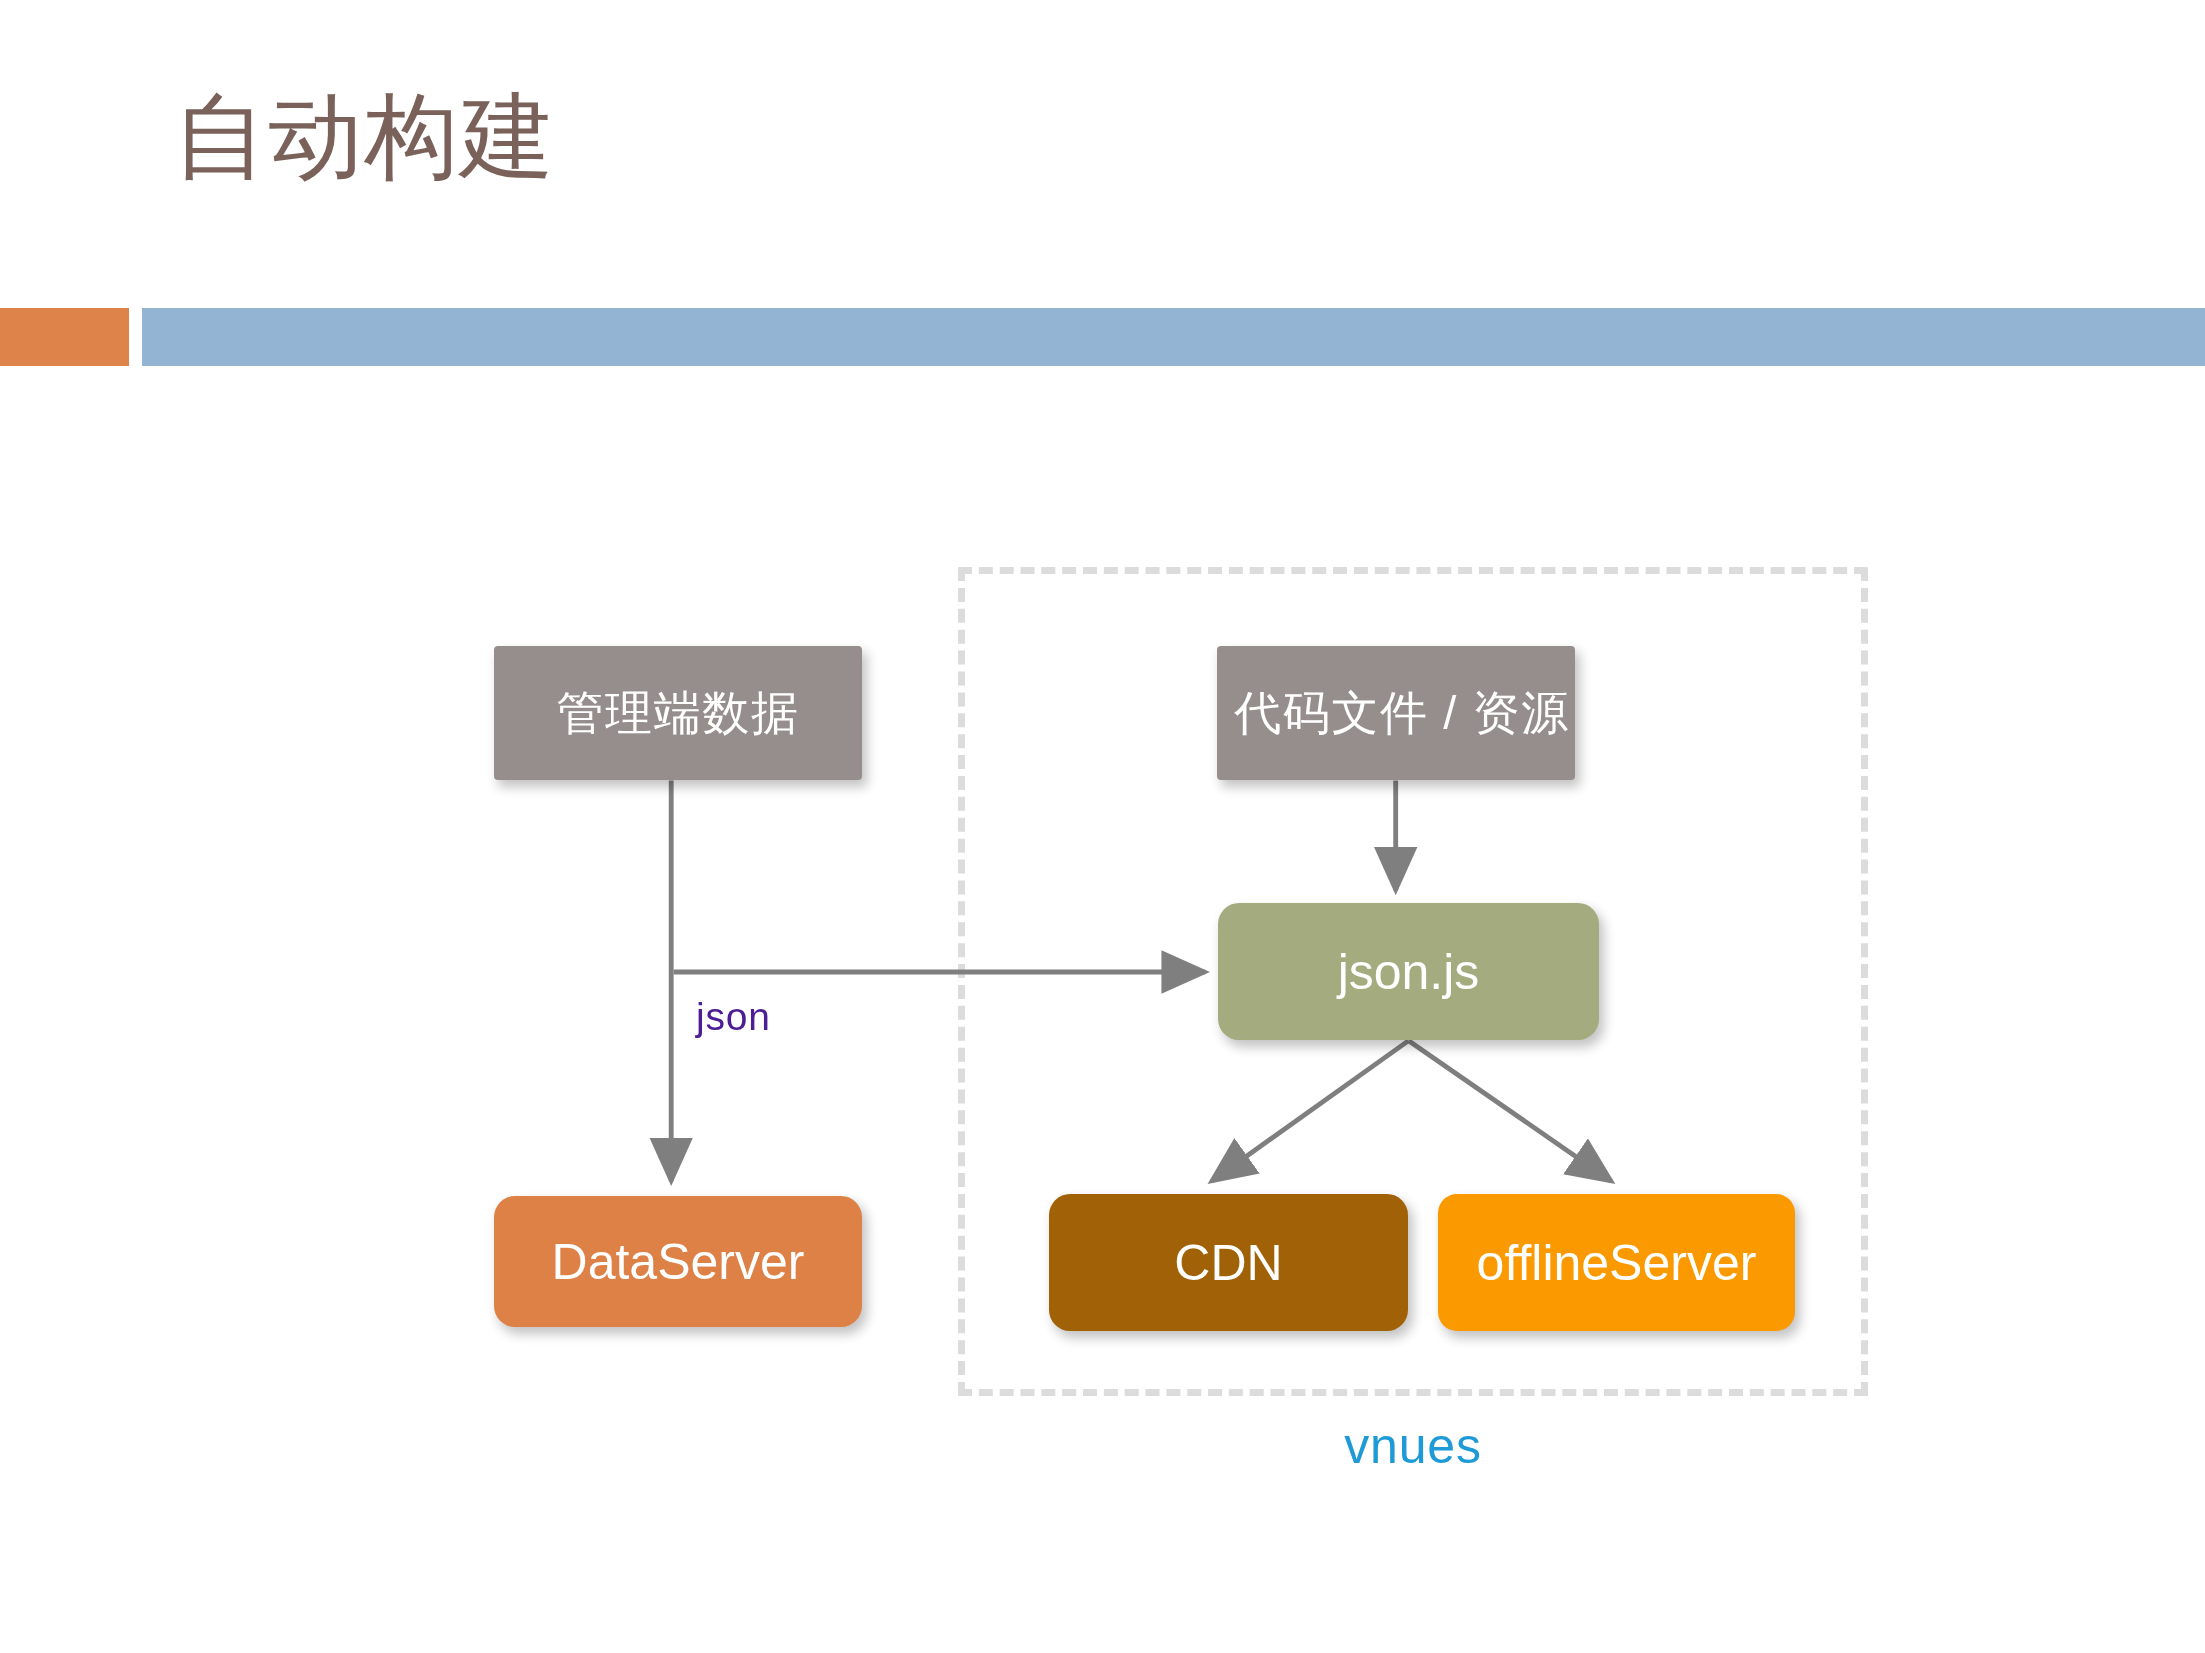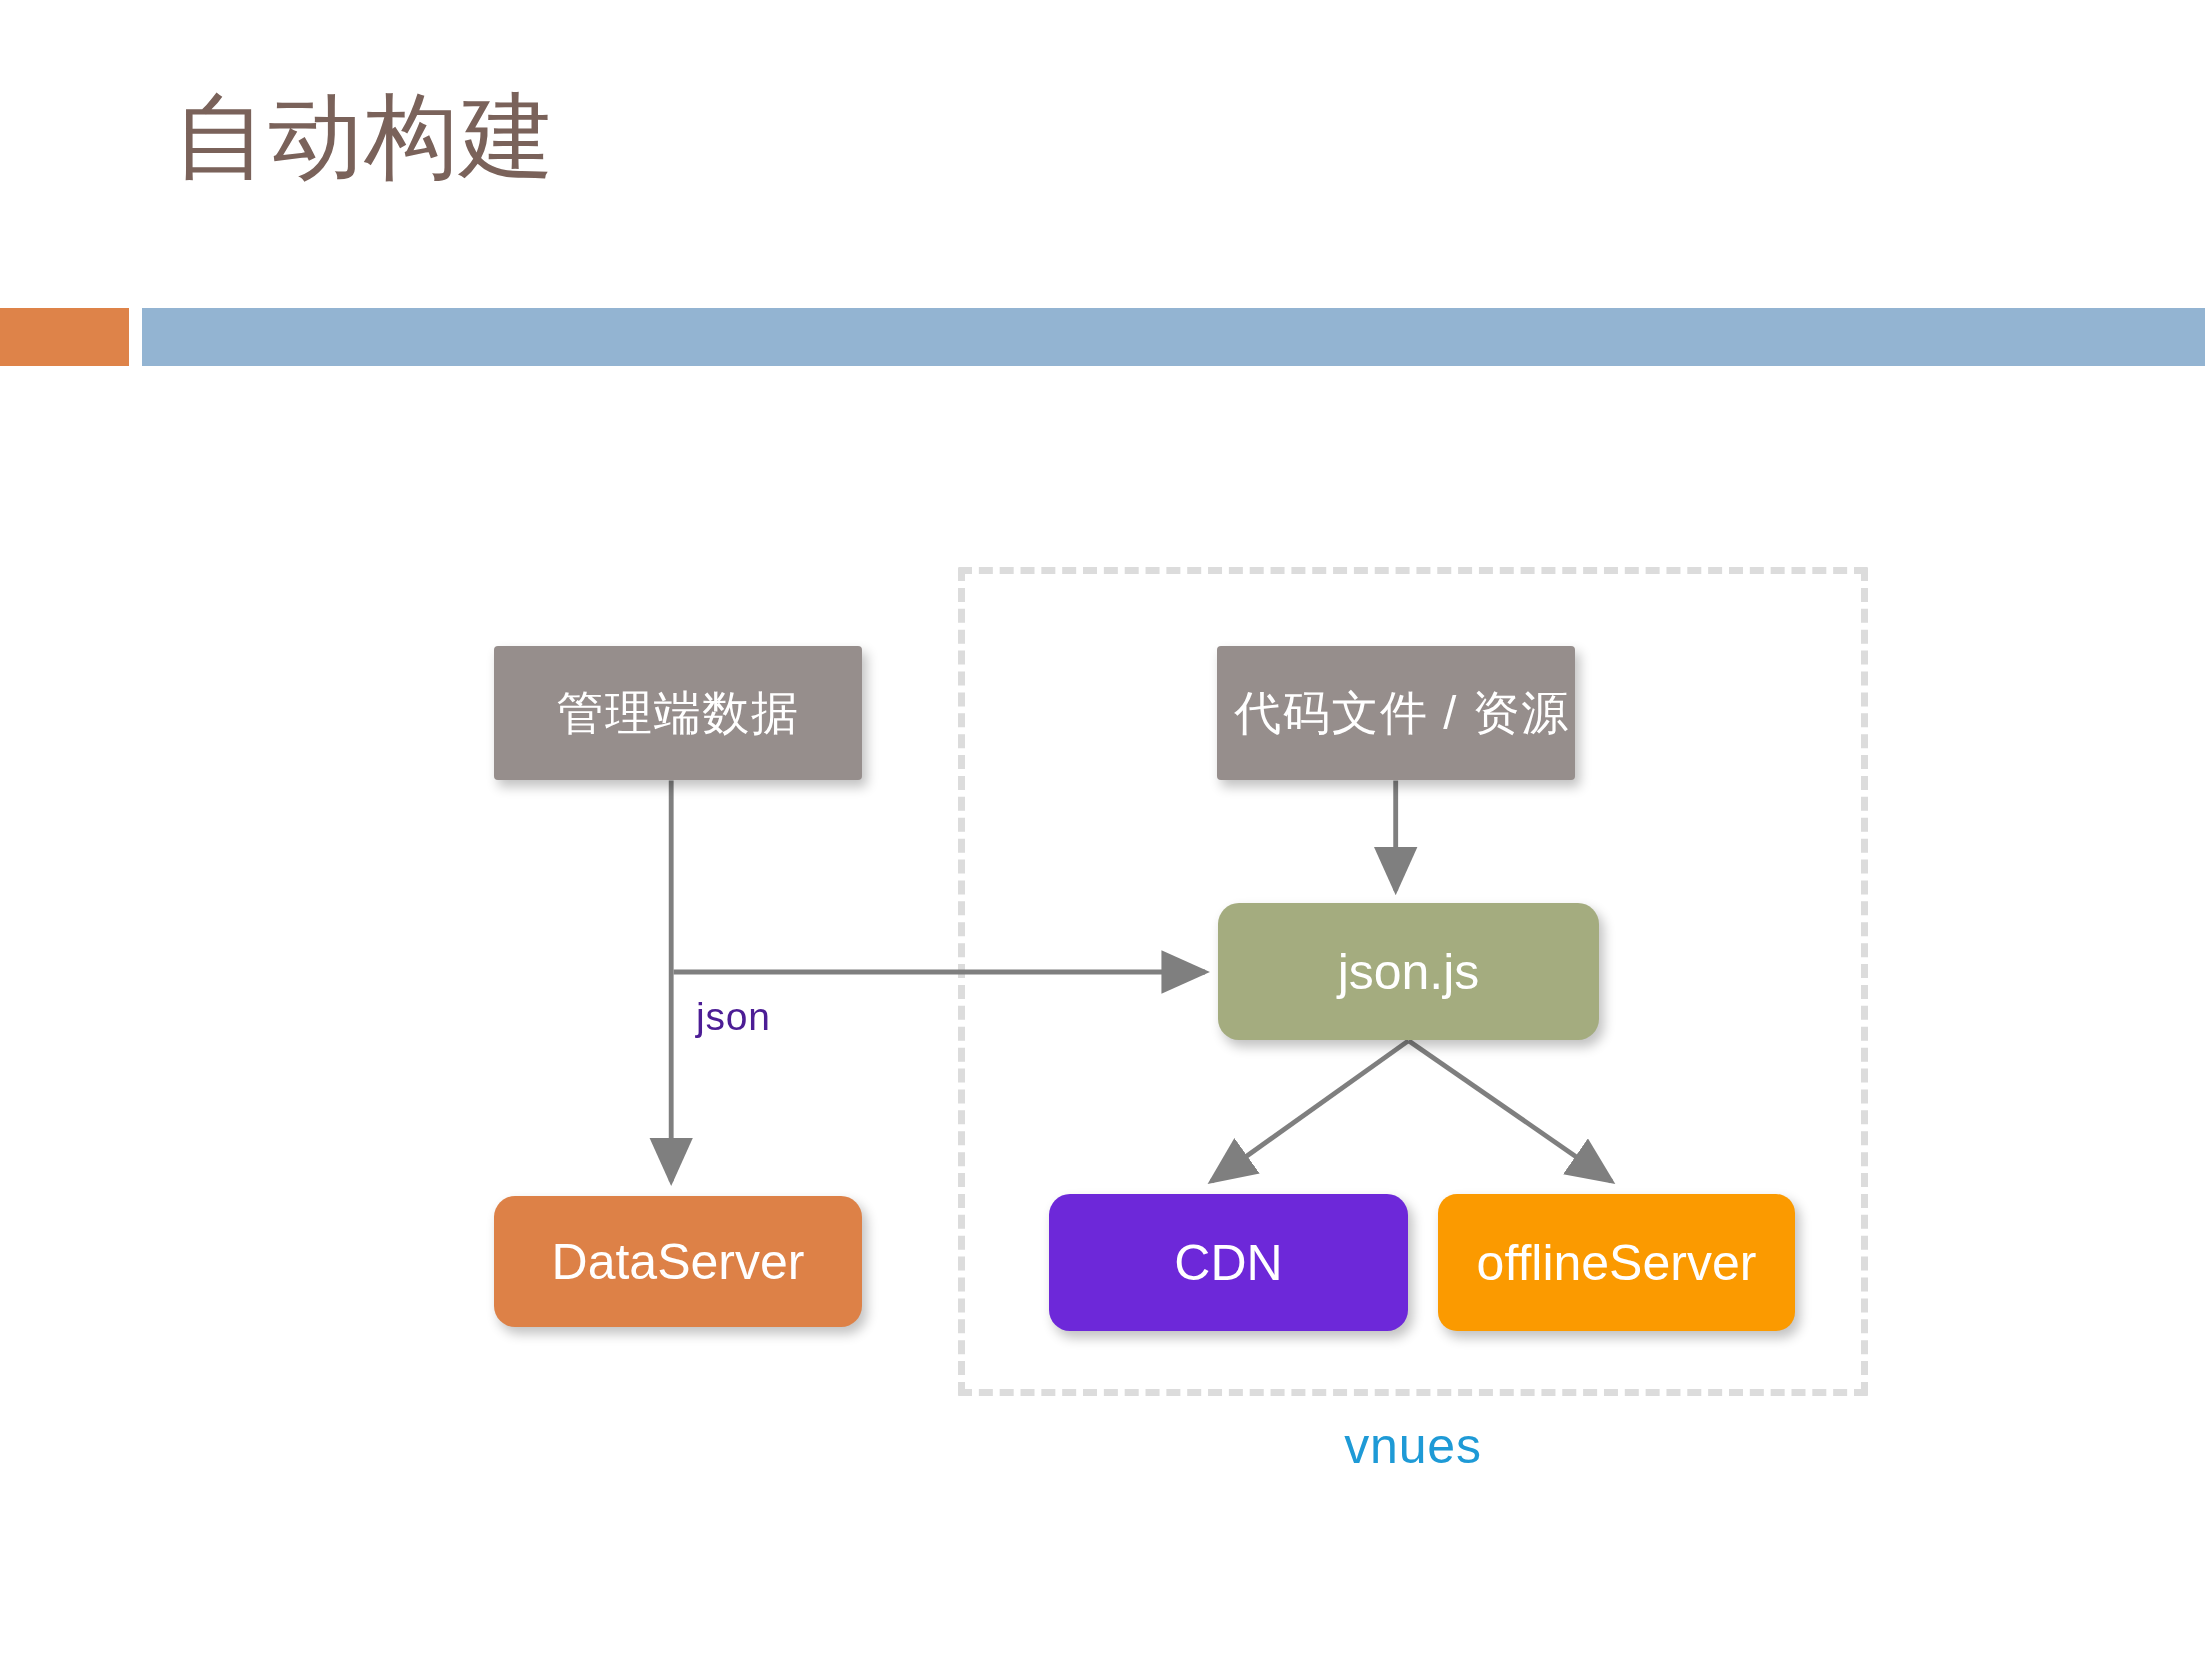--- a/index.html
+++ b/index.html
@@ -136,21 +136,21 @@
     width: 368px;
     height: 131px;
     background: #DD8147;
     font-size: 50px;
   }
   .node-cdn {
     left: 1049px;
     top: 1194px;
     width: 359px;
     height: 137px;
-    background: #6d28d9;
+    background: #a16207;
     font-size: 50px;
   }
   .node-offlineserver {
     left: 1438px;
     top: 1194px;
     width: 357px;
     height: 137px;
     background: #FB9A00;
     font-size: 50px;
     border-radius: 19px;

